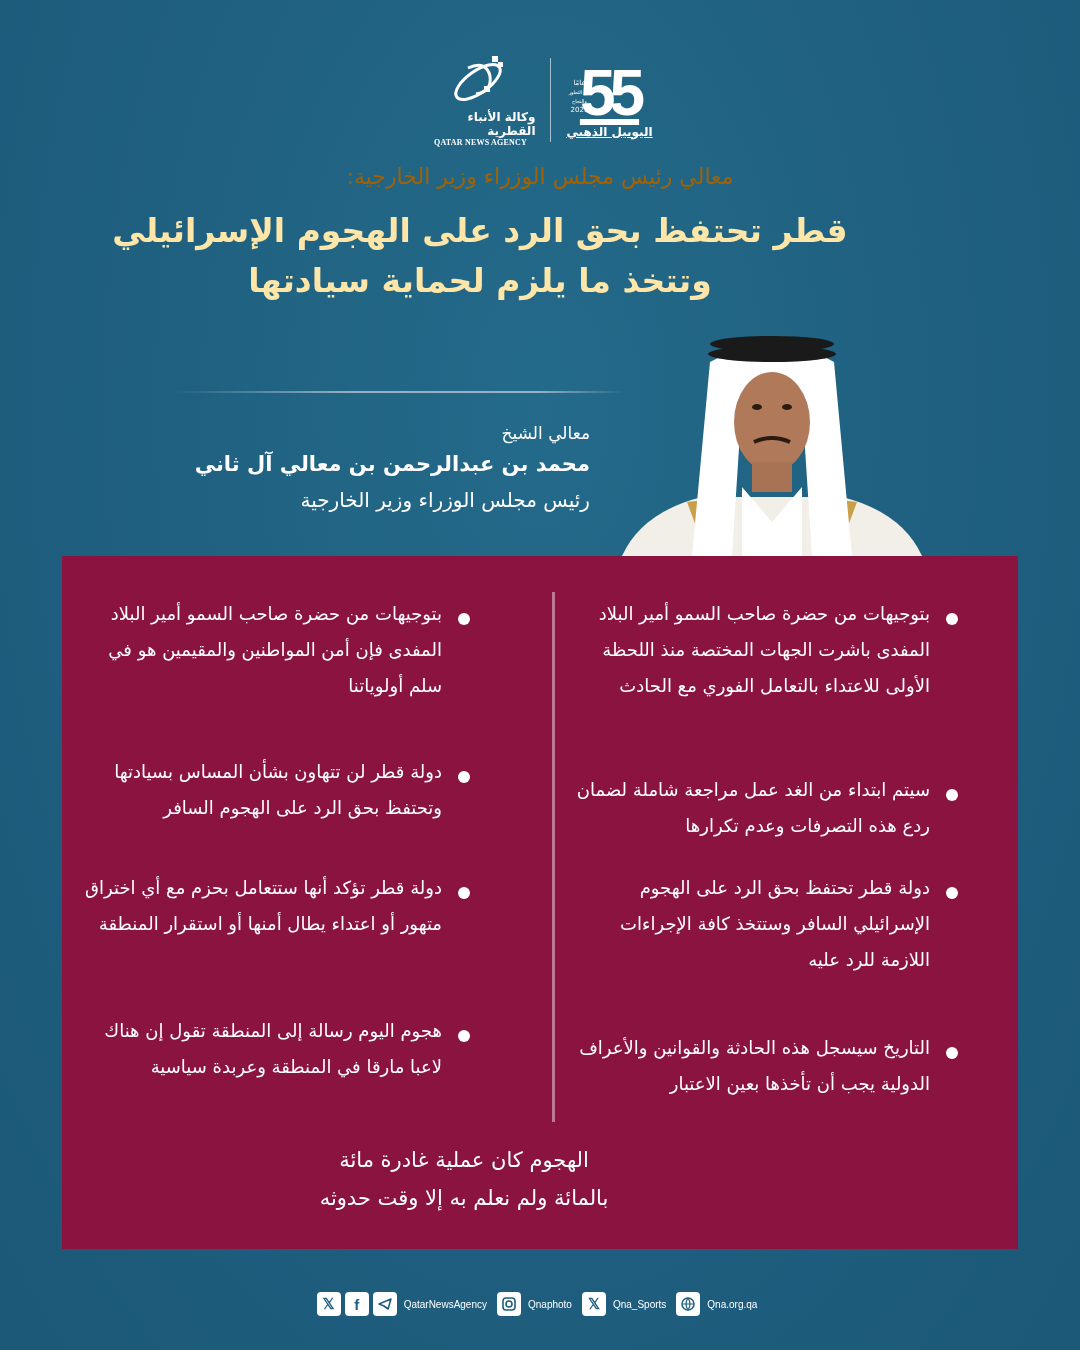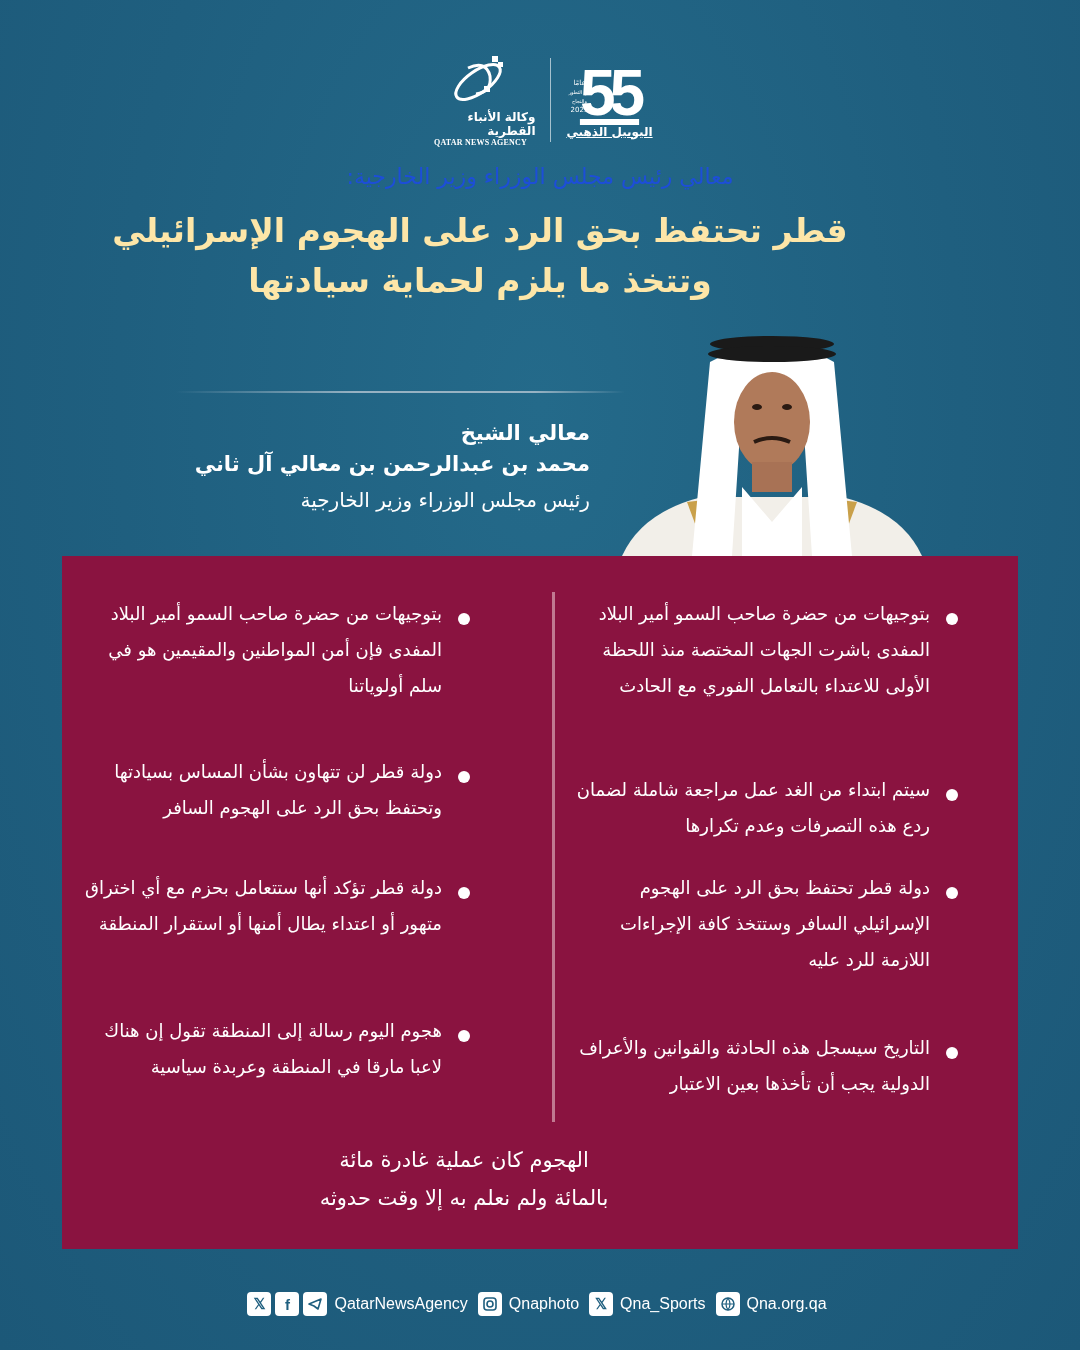--- a/index.html
+++ b/index.html
@@ -19,34 +19,34 @@
   .qna-ar { font-size: 12px; font-weight: bold; direction: rtl; line-height: 14px; margin-top: 2px; }
   .qna-en { font-size: 8px; font-weight: bold; letter-spacing: 0.2px; line-height: 10px; font-family: Liberation Serif, serif; }
   .logo-divider { width: 1px; height: 84px; background: rgba(255,255,255,0.6); }
   .jubilee { width: 90px; display: flex; flex-direction: column; align-items: center; position: relative; text-decoration: underline; }
   .jubilee-num { font-size: 64px; font-weight: bold; line-height: 64px; letter-spacing: -6px; font-family: "Liberation Sans", sans-serif; }
   .jubilee-small { position: absolute; left: 0; top: 18px; font-size: 7px; line-height: 9px; text-align: center; width: 30px; }
   .jubilee-ar { font-size: 12px; font-weight: bold; direction: rtl; line-height: 14px; }
 
   .subtitle {
     position: absolute; top: 164px; left: 0; width: 1080px; text-align: center;
-    direction: rtl; font-size: 22px; color: #1d4ed8;
+    direction: rtl; font-size: 22px; color: #a16207;
   }
   .headline {
     position: absolute; top: 206px; left: 0; width: 960px; text-align: center;
     direction: rtl; font-size: 33px; font-weight: bold; color: #fde6a8; line-height: 50px;
   }
   .name-divider {
     position: absolute; top: 391px; left: 175px; width: 450px; height: 2px;
     background: linear-gradient(to right, rgba(255,255,255,0), rgba(200,210,220,0.7) 40%, rgba(200,210,220,0.7) 80%, rgba(255,255,255,0));
   }
   .name-block {
     position: absolute; top: 418px; left: 160px; width: 430px; direction: rtl; text-align: right;
   }
-  .name-line1 { font-size: 21px; font-weight: bold; line-height: 30px; }
+  .name-line1 { font-size: 17px; font-weight: normal; line-height: 30px; }
   .name-line2 { font-size: 21px; font-weight: bold; line-height: 32px; }
   .name-line3 { font-size: 20px; line-height: 40px; }
 
   .portrait {
     position: absolute; left: 612px; top: 322px; width: 320px; height: 234px; overflow: hidden;
   }
 
   .content-box {
     position: absolute; left: 62px; top: 556px; width: 956px; height: 693px;
     background: #8a1340;
@@ -72,21 +72,21 @@
 
   .footer {
     position: absolute; top: 1292px; left: 0; width: 1080px; display: flex; justify-content: center;
     align-items: center; gap: 4px; direction: ltr; font-family: "Liberation Sans", sans-serif;
   }
   .ficon {
     width: 24px; height: 24px; background: #fff; border-radius: 4px; color: #1f5f7f;
     display: inline-flex; align-items: center; justify-content: center; font-size: 15px; font-weight: bold;
   }
   .ficon svg { width: 16px; height: 16px; }
-  .ftext { font-size: 16px; color: #fff; margin: 0 6px 0 3px; }
+  .ftext { font-size: 10px; color: #fff; margin: 0 6px 0 3px; }
 </style>
 </head>
 <body>
 
 <div class="logos">
   <div class="qna-logo">
     <svg viewBox="0 0 70 56">
       <ellipse cx="32" cy="30" rx="26" ry="11" fill="none" stroke="#fff" stroke-width="3" transform="rotate(-35 32 30)"></ellipse>
       <path d="M22 16 Q40 8 44 24 Q46 40 30 42" fill="none" stroke="#fff" stroke-width="3"></path>
       <rect x="46" y="4" width="6" height="6" fill="#fff"></rect>

